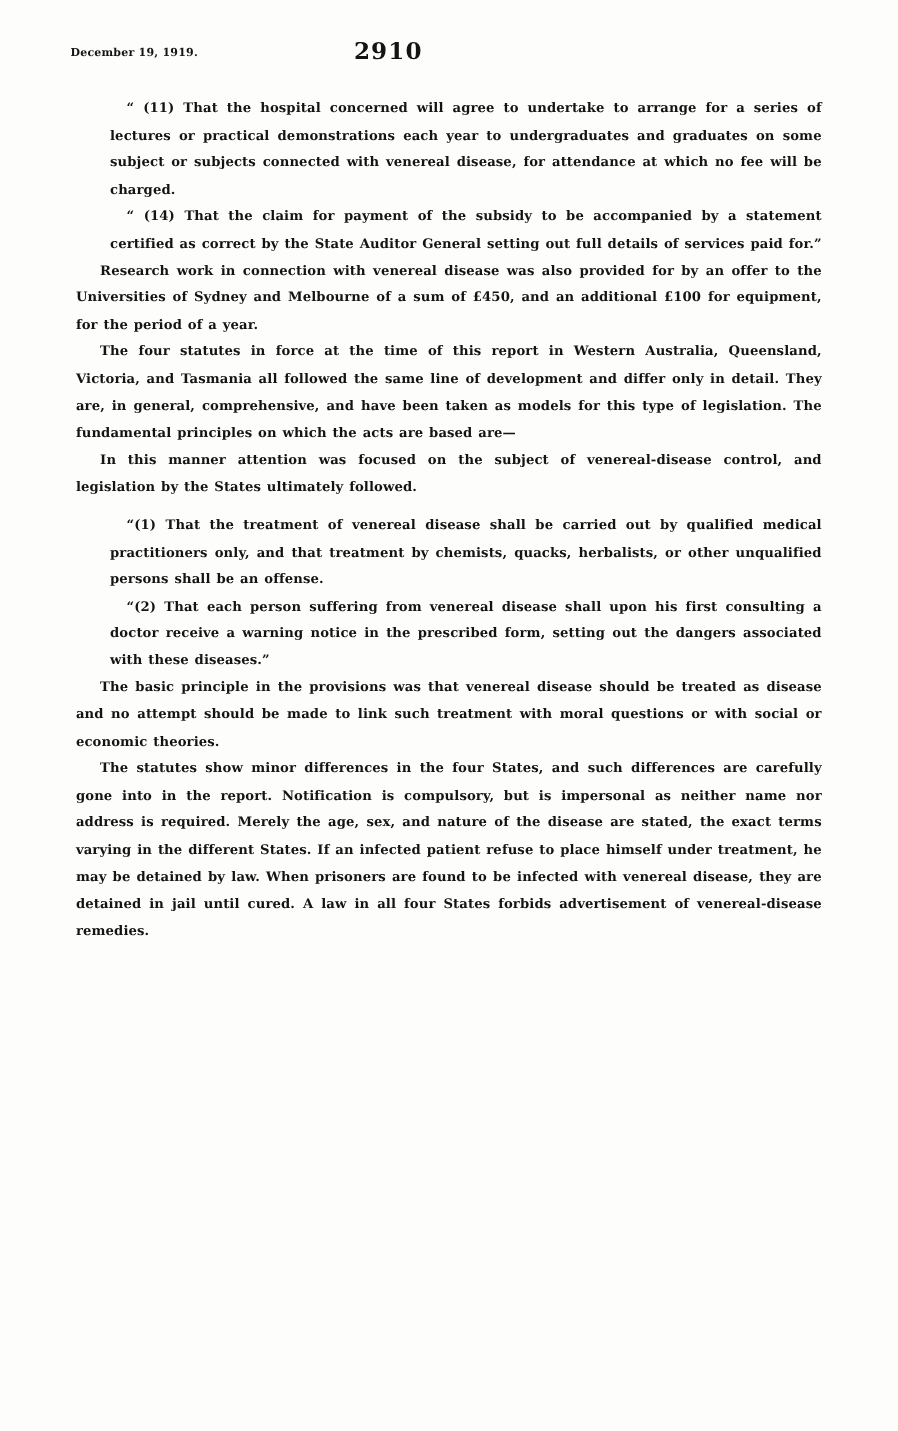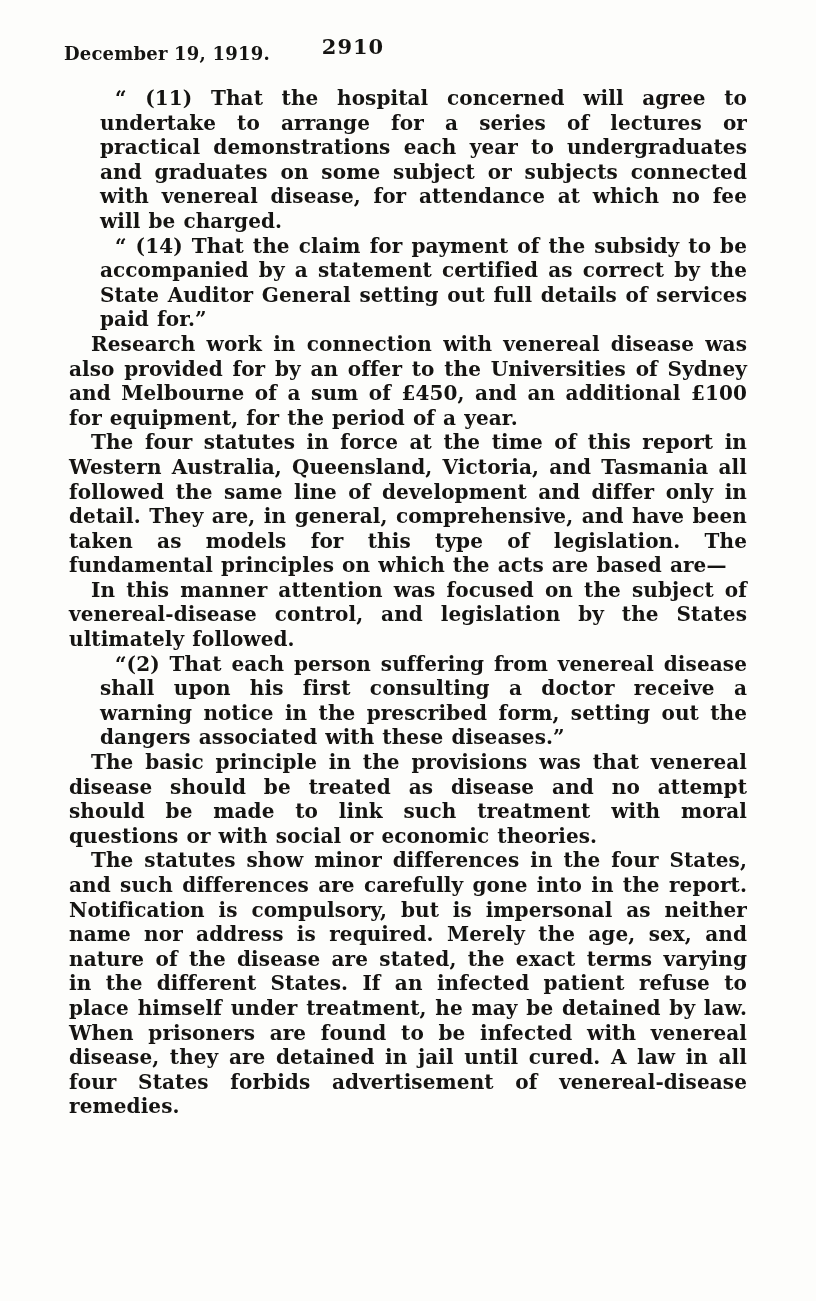--- a/index.html
+++ b/index.html
@@ -22,21 +22,21 @@
     position: absolute;
     top: 34px;
     left: 0;
     width: 816px;
     height: 34px;
   }
   .running-date {
     position: absolute;
     left: 64px;
     top: 9px;
-    font-size: 18px;
+    font-size: 10px;
     font-weight: 700;
     letter-spacing: 0.2px;
     white-space: nowrap;
   }
   .running-page-number {
     position: absolute;
     left: 298px;
     top: 0;
     width: 110px;
     text-align: center;
@@ -46,21 +46,21 @@
   }
   .body-text {
     position: absolute;
     left: 69px;
     top: 86px;
     width: 678px;
   }
   .body-text p {
     margin: 0;
     font-weight: 700;
-    font-size: 20px;
+    font-size: 12px;
     line-height: 24.6px;
     text-align: justify;
     text-indent: 22px;
     letter-spacing: 0.1px;
     word-spacing: 1px;
   }
   .body-text p.quote {
     padding-left: 31px;
     text-indent: 15px;
   }
@@ -77,18 +77,19 @@
     <span class="running-date">December 19, 1919.</span>
     <span class="running-page-number">2910</span>
   </div>
 
   <div class="body-text">
     <p class="quote">“ (11) That the hospital concerned will agree to undertake to arrange for a series of lectures or practical demonstrations each year to undergraduates and graduates on some subject or subjects connected with venereal disease, for attendance at which no fee will be charged.</p>
     <p class="quote">“ (14) That the claim for payment of the subsidy to be accompanied by a statement certified as correct by the State Auditor General setting out full details of services paid for.”</p>
     <p>Research work in connection with venereal disease was also provided for by an offer to the Universities of Sydney and Melbourne of a sum of £450, and an additional £100 for equipment, for the period of a year.</p>
     <p>The four statutes in force at the time of this report in Western Australia, Queensland, Victoria, and Tasmania all followed the same line of development and differ only in detail. They are, in general, comprehensive, and have been taken as models for this type of legislation. The fundamental principles on which the acts are based are—</p>
     <p>In this manner attention was focused on the subject of venereal-disease control, and legislation by the States ultimately followed.</p>
+    <p class="quote gap-top">“(1) That the treatment of venereal disease shall be carried out by qualified medical practitioners only, and that treatment by chemists, quacks, herbalists, or other unqualified persons shall be an offense.</p>
     <p class="quote">“(2) That each person suffering from venereal disease shall upon his first consulting a doctor receive a warning notice in the prescribed form, setting out the dangers associated with these diseases.”</p>
     <p>The basic principle in the provisions was that venereal disease should be treated as disease and no attempt should be made to link such treatment with moral questions or with social or economic theories.</p>
     <p>The statutes show minor differences in the four States, and such differences are carefully gone into in the report. Notification is compulsory, but is impersonal as neither name nor address is required. Merely the age, sex, and nature of the disease are stated, the exact terms varying in the different States. If an infected patient refuse to place himself under treatment, he may be detained by law. When prisoners are found to be infected with venereal disease, they are detained in jail until cured. A law in all four States forbids advertisement of venereal-disease remedies.</p>
   </div>
 
 </div>
 
 </body></html>

